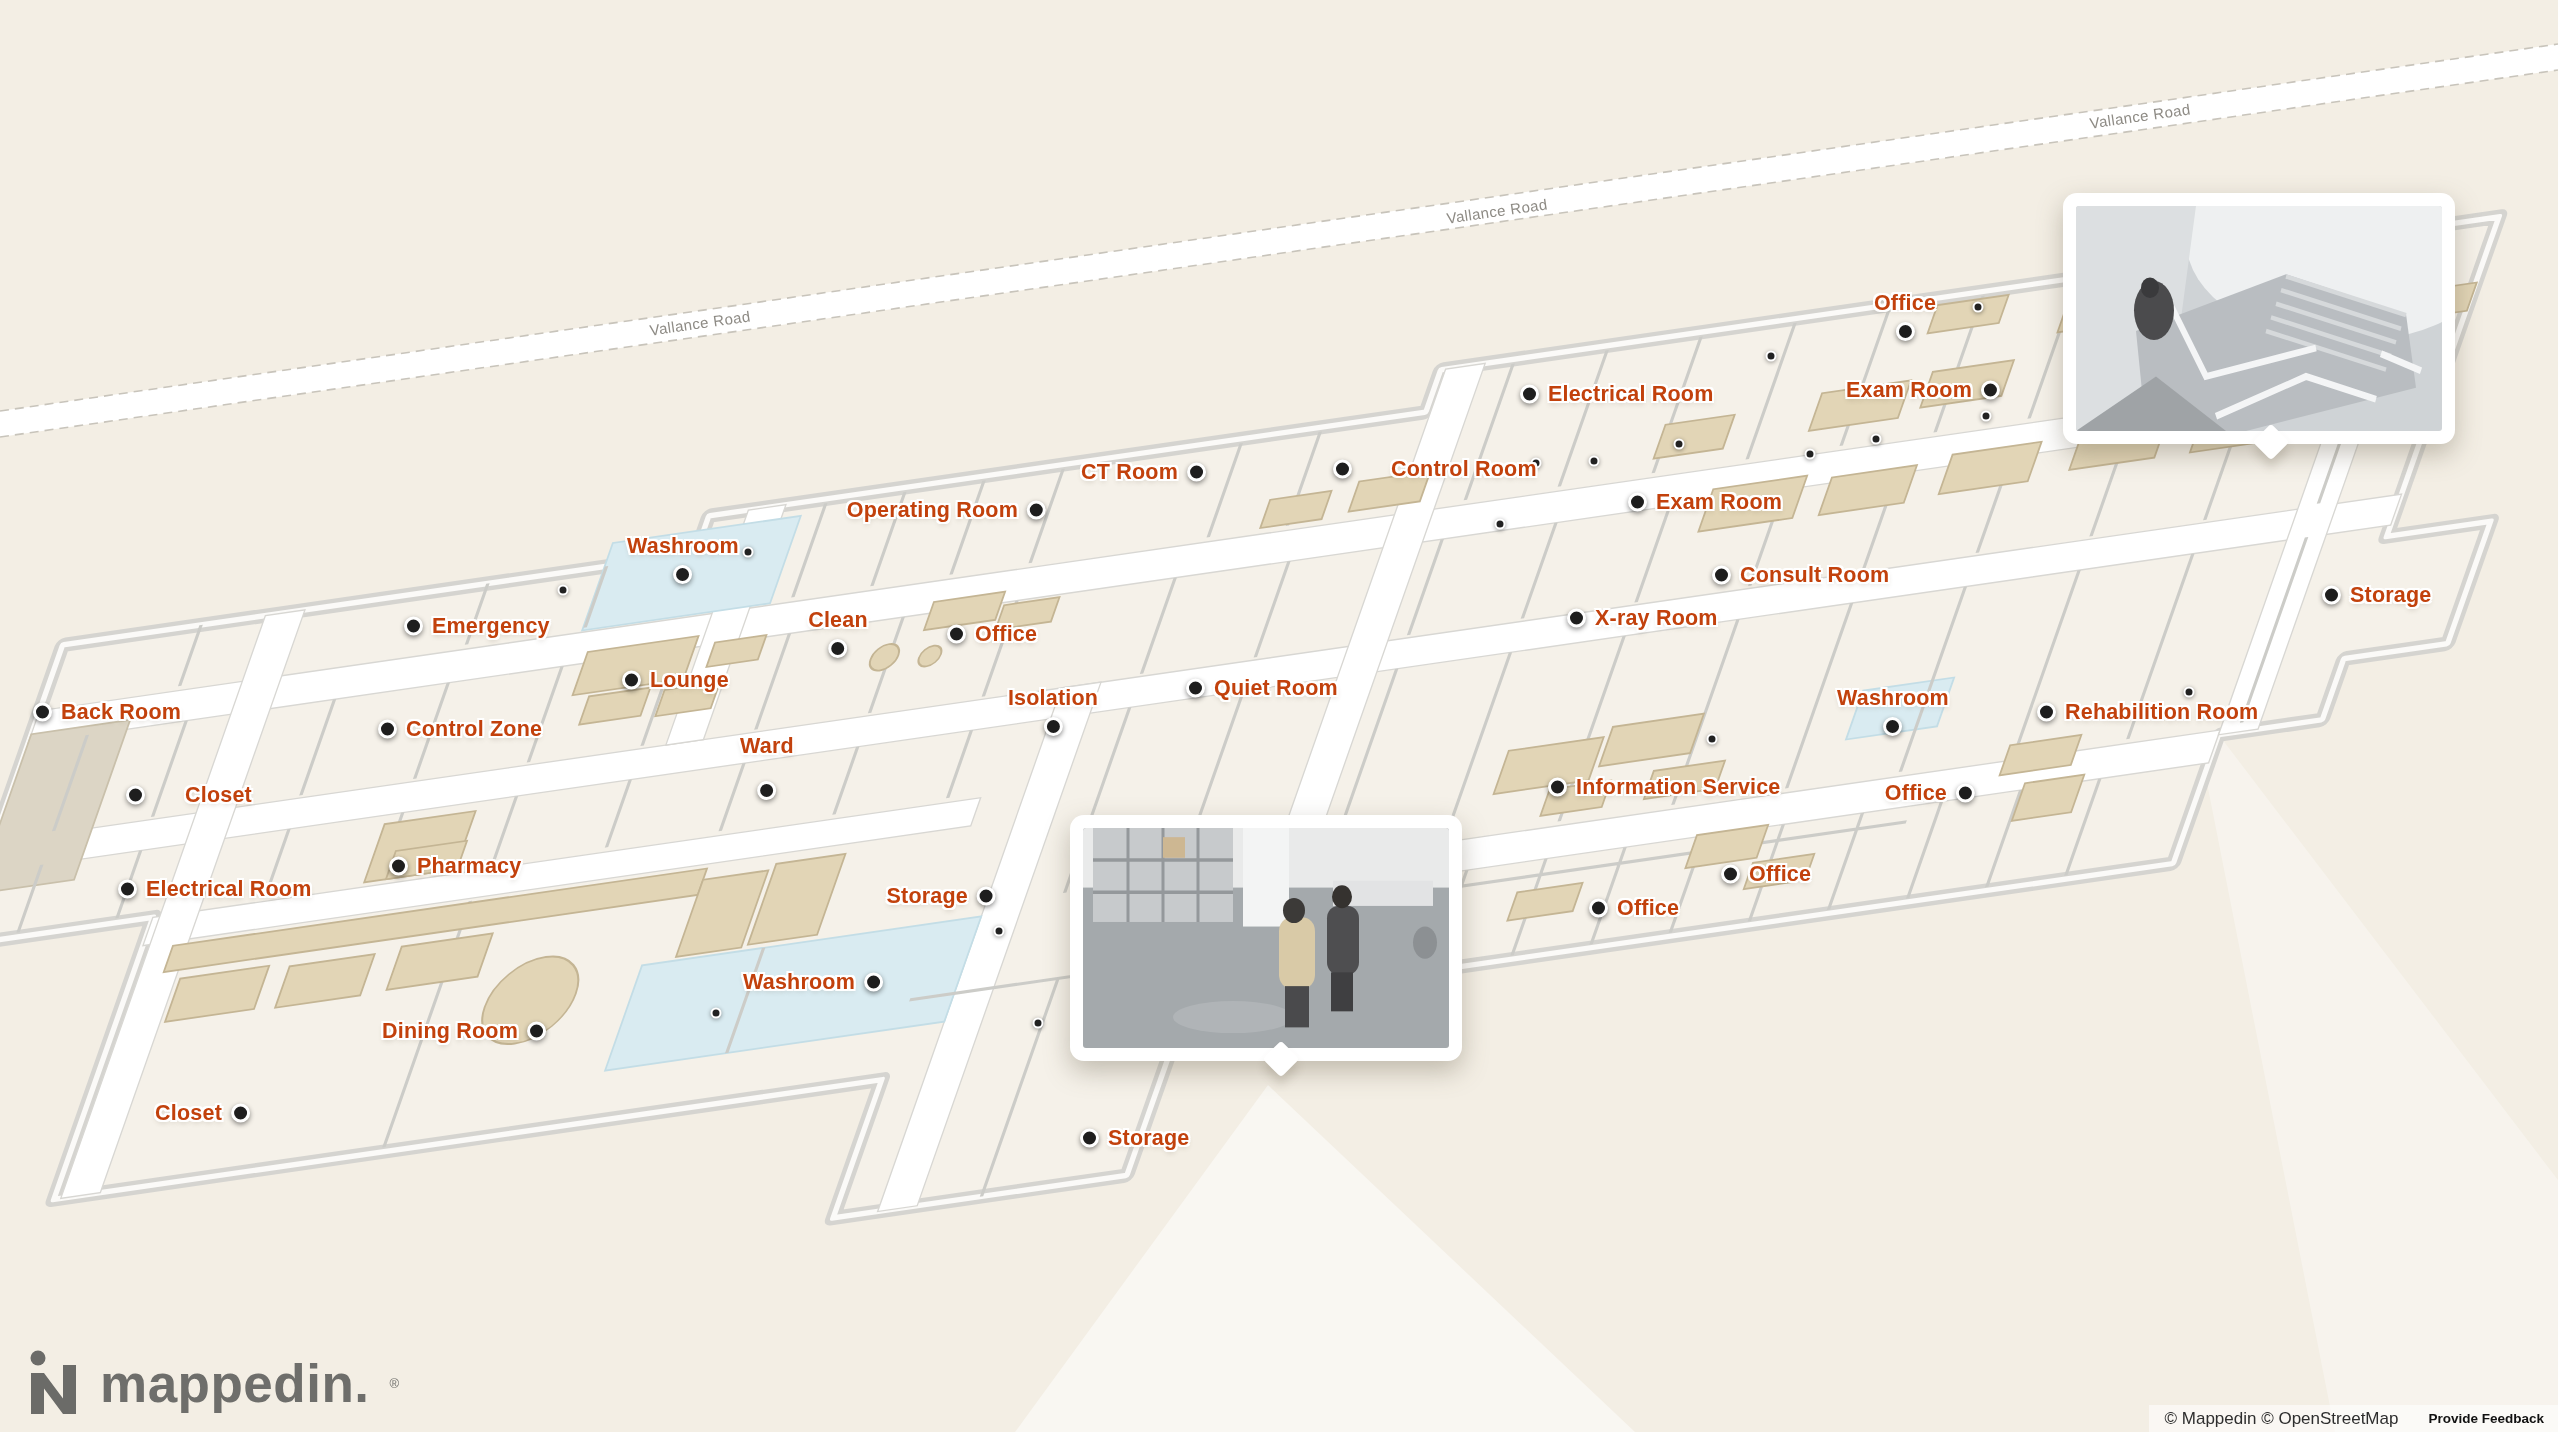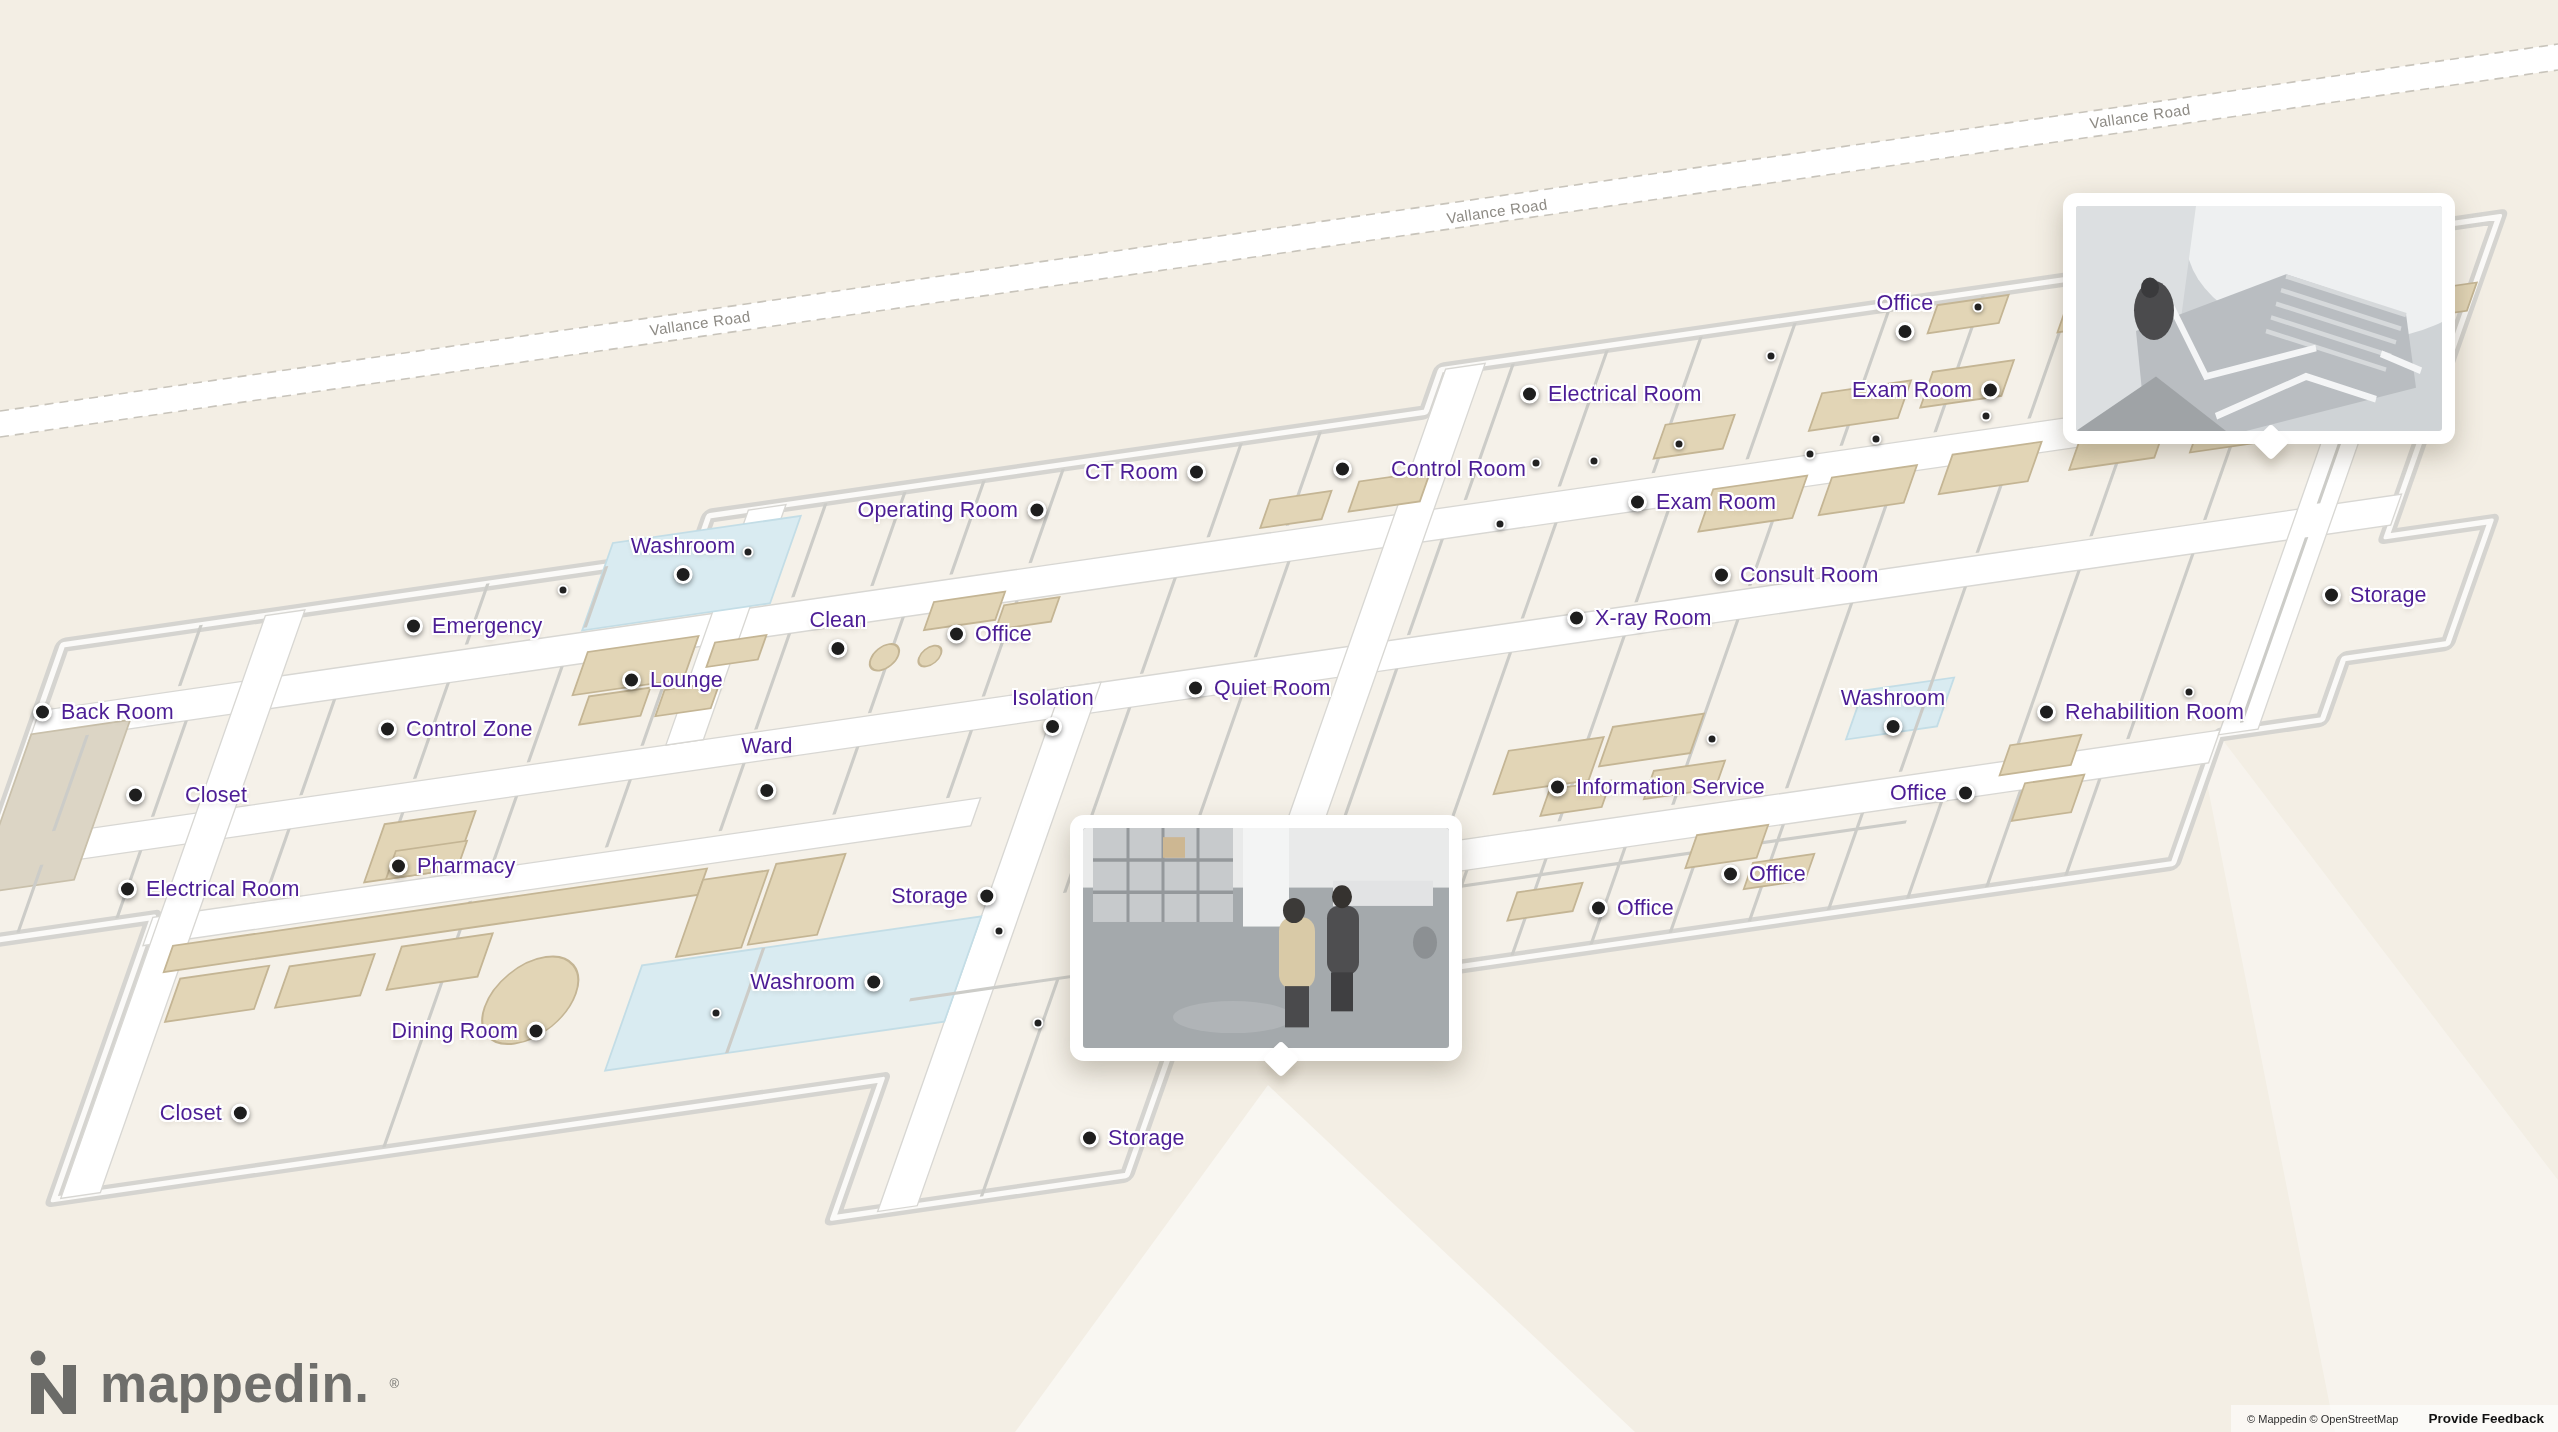--- a/index.html
+++ b/index.html
@@ -3,21 +3,21 @@
 <meta charset="utf-8">
 <style>
   html,body{margin:0;padding:0;background:#f3eee4;}
   .stage{position:relative;width:2558px;height:1432px;overflow:hidden;
          font-family:"Liberation Sans",sans-serif;background:#f3eee4;}
   .stage svg.mapsvg{position:absolute;left:0;top:0;}
 
   
   .room-label{position:absolute;display:flex;align-items:center;gap:9px;white-space:nowrap;z-index:30;cursor:pointer;}
   .room-label.col{flex-direction:column;gap:6px;}
-  .room-label .txt{font-size:21.5px;font-weight:normal;color:#4c1d95;letter-spacing:.2px;
+  .room-label .txt{font-size:21.5px;font-weight:bold;color:#c2410c;letter-spacing:.2px;
     text-shadow:-2px -2px 0 #fff,2px -2px 0 #fff,-2px 2px 0 #fff,2px 2px 0 #fff,
                  0 -2px 0 #fff,0 2px 0 #fff,-2px 0 0 #fff,2px 0 0 #fff,0 3px 5px rgba(90,80,60,.25);}
   .marker-dot{width:13px;height:13px;background:#1e1e1e;border:3.5px solid #fff;border-radius:50%;
     box-shadow:0 2px 5px rgba(0,0,0,.45);flex:0 0 auto;}
   .small-dot{position:absolute;width:7px;height:7px;background:#222;border:2.5px solid #fff;border-radius:50%;
     box-shadow:0 1px 4px rgba(0,0,0,.4);transform:translate(-50%,-50%);z-index:25;}
 
   
   .road-label{position:absolute;font-size:15px;color:#8e8b85;letter-spacing:.4px;z-index:5;
     transform:translate(-50%,-50%) rotate(-8.2deg);white-space:nowrap;}
@@ -30,21 +30,21 @@
     transform:rotate(45deg);border-radius:4px;box-shadow:6px 6px 10px rgba(95,85,65,.2);}
 
   
   .logo{position:absolute;left:24px;bottom:16px;display:flex;align-items:center;gap:20px;z-index:50;}
   .logo .brand{font-size:53px;color:#6e6e6b;font-weight:bold;letter-spacing:.5px;}
   .logo sup{font-size:13px;color:#6e6e6b;vertical-align:28px;}
 
   
   .attribution{position:absolute;right:0;bottom:0;height:27px;display:flex;align-items:center;
     background:rgba(255,255,255,.55);padding:0 14px 0 16px;z-index:50;}
-  .attribution .copy{font-size:11px;color:#2e2e2e;}
+  .attribution .copy{font-size:17px;color:#2e2e2e;}
   .attribution .feedback{font-size:13.5px;color:#111;font-weight:bold;margin-left:30px;cursor:pointer;}
 </style>
 </head>
 <body>
 
 <div class="stage">
 
   <svg class="mapsvg" width="2558" height="1432" viewBox="0 0 2558 1432">
 
     <g>

